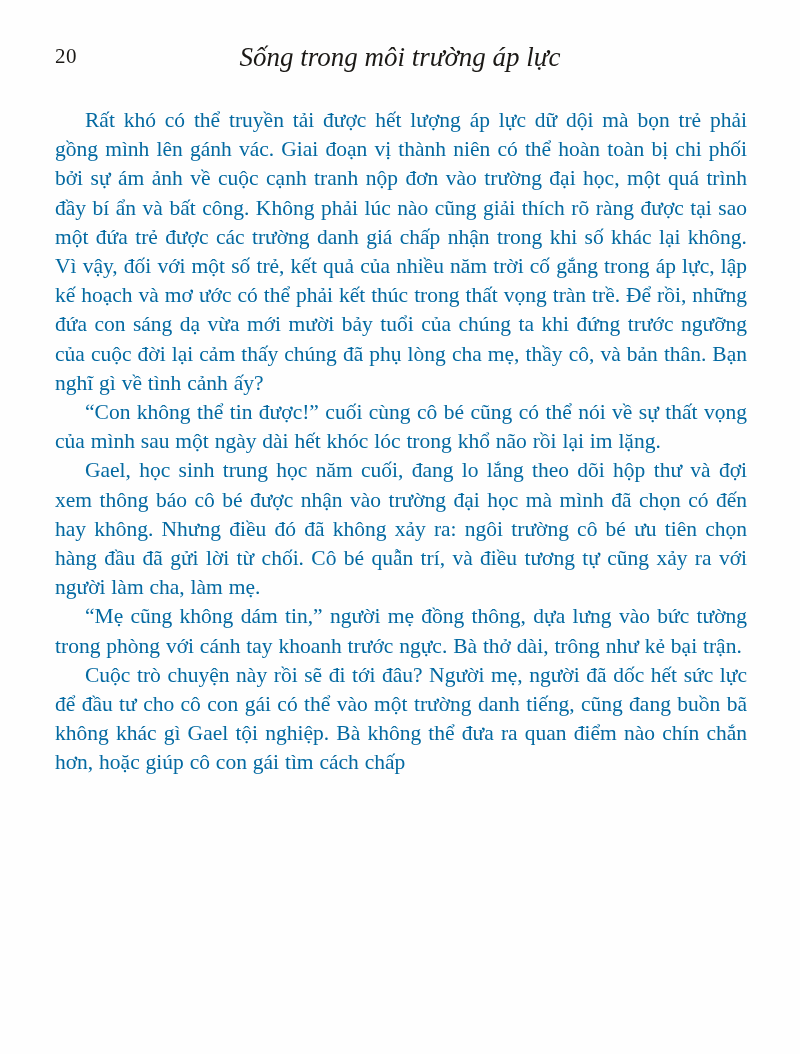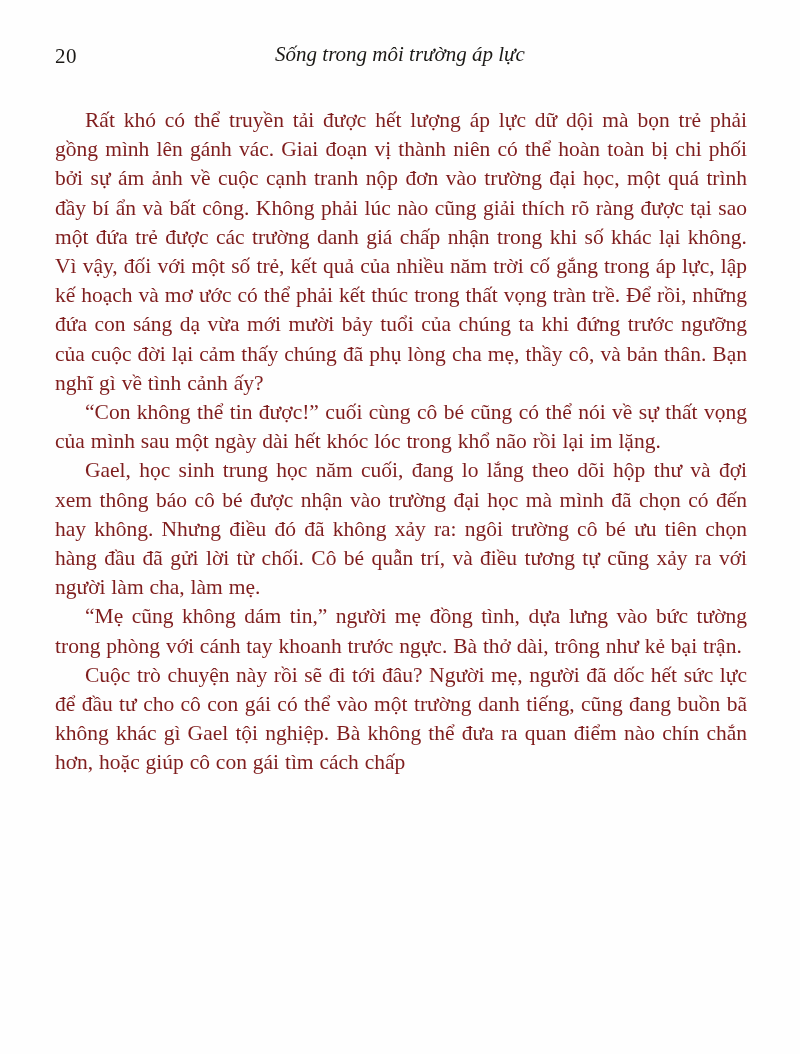--- a/index.html
+++ b/index.html
@@ -29,50 +29,50 @@
     position: absolute;
     left: 0;
     top: 2px;
     font-size: 21px;
     letter-spacing: 0.5px;
     color: #1b1916;
   }
   .running-title {
     text-align: center;
     font-style: italic;
-    font-size: 21px;
+    font-size: 27px;
     color: #1b1916;
   }
   .body-text {
     position: absolute;
     top: 106px;
     left: 55px;
     width: 692px;
   }
   .body-text p {
     margin: 0;
     font-size: 21.5px;
     line-height: 29.2px;
     text-align: justify;
     text-indent: 30px;
-    color: #7f1d1d;
+    color: #0369a1;
     word-spacing: 0.5px;
   }
 </style>
 </head>
 <body>
 
 <div class="page">
 
   <div class="running-header">
     <span class="page-number">20</span>
     <div class="running-title">Sống trong môi trường áp lực</div>
   </div>
 
   <div class="body-text">
     <p>Rất khó có thể truyền tải được hết lượng áp lực dữ dội mà bọn trẻ phải gồng mình lên gánh vác. Giai đoạn vị thành niên có thể hoàn toàn bị chi phối bởi sự ám ảnh về cuộc cạnh tranh nộp đơn vào trường đại học, một quá trình đầy bí ẩn và bất công. Không phải lúc nào cũng giải thích rõ ràng được tại sao một đứa trẻ được các trường danh giá chấp nhận trong khi số khác lại không. Vì vậy, đối với một số trẻ, kết quả của nhiều năm trời cố gắng trong áp lực, lập kế hoạch và mơ ước có thể phải kết thúc trong thất vọng tràn trề. Để rồi, những đứa con sáng dạ vừa mới mười bảy tuổi của chúng ta khi đứng trước ngưỡng của cuộc đời lại cảm thấy chúng đã phụ lòng cha mẹ, thầy cô, và bản thân. Bạn nghĩ gì về tình cảnh ấy?</p>
     <p>“Con không thể tin được!” cuối cùng cô bé cũng có thể nói về sự thất vọng của mình sau một ngày dài hết khóc lóc trong khổ não rồi lại im lặng.</p>
     <p>Gael, học sinh trung học năm cuối, đang lo lắng theo dõi hộp thư và đợi xem thông báo cô bé được nhận vào trường đại học mà mình đã chọn có đến hay không. Nhưng điều đó đã không xảy ra: ngôi trường cô bé ưu tiên chọn hàng đầu đã gửi lời từ chối. Cô bé quẫn trí, và điều tương tự cũng xảy ra với người làm cha, làm mẹ.</p>
-    <p>“Mẹ cũng không dám tin,” người mẹ đồng tình, dựa lưng vào bức tường trong phòng với cánh tay khoanh trước ngực. Bà thở dài, trông như kẻ bại trận.</p>
+    <p>“Mẹ cũng không dám tin,” người mẹ đồng thông, dựa lưng vào bức tường trong phòng với cánh tay khoanh trước ngực. Bà thở dài, trông như kẻ bại trận.</p>
     <p>Cuộc trò chuyện này rồi sẽ đi tới đâu? Người mẹ, người đã dốc hết sức lực để đầu tư cho cô con gái có thể vào một trường danh tiếng, cũng đang buồn bã không khác gì Gael tội nghiệp. Bà không thể đưa ra quan điểm nào chín chắn hơn, hoặc giúp cô con gái tìm cách chấp</p>
   </div>
 
 </div>
 
 </body></html>

